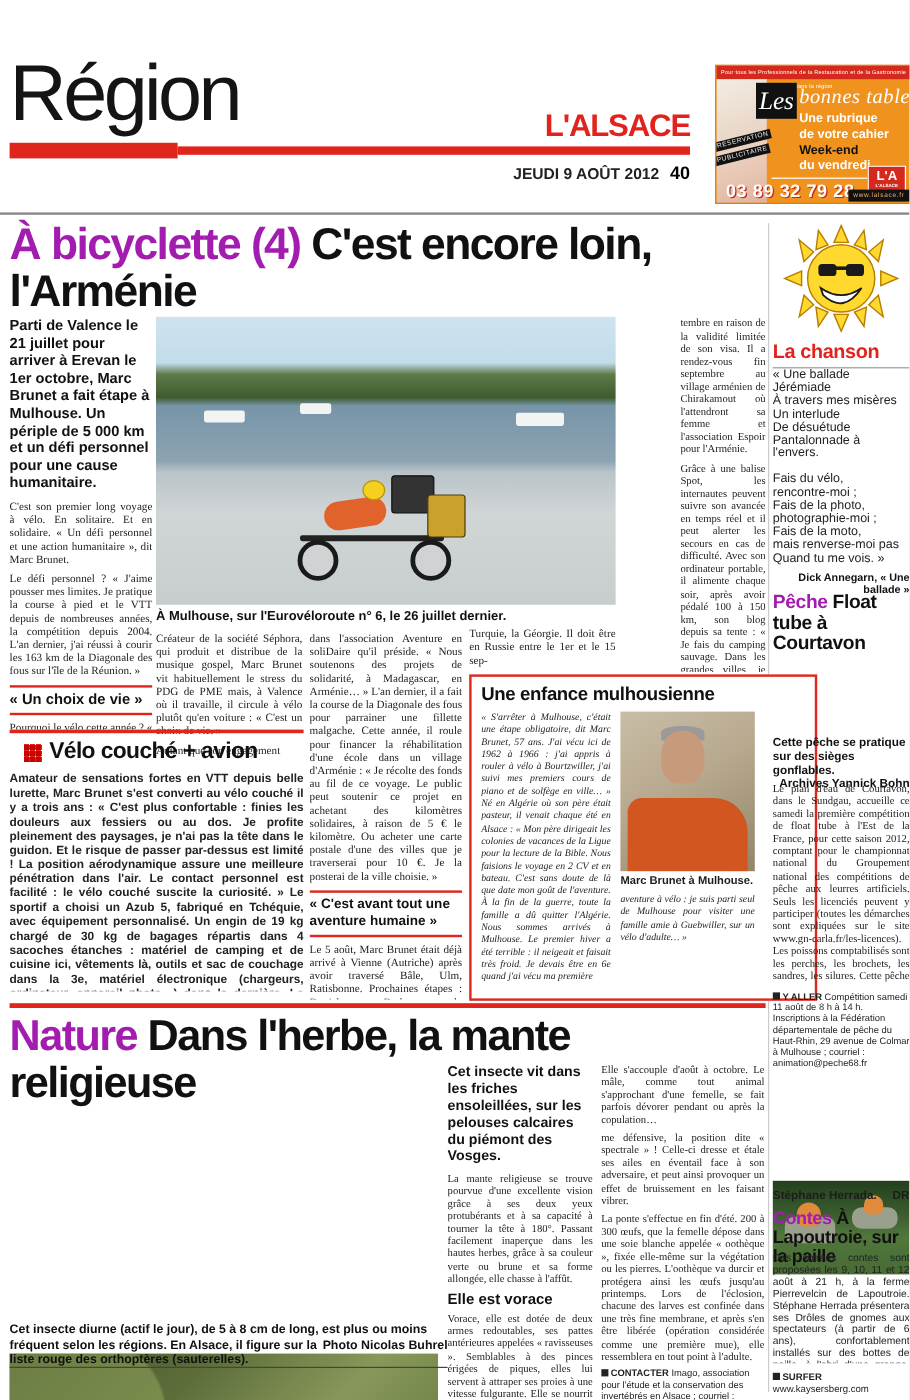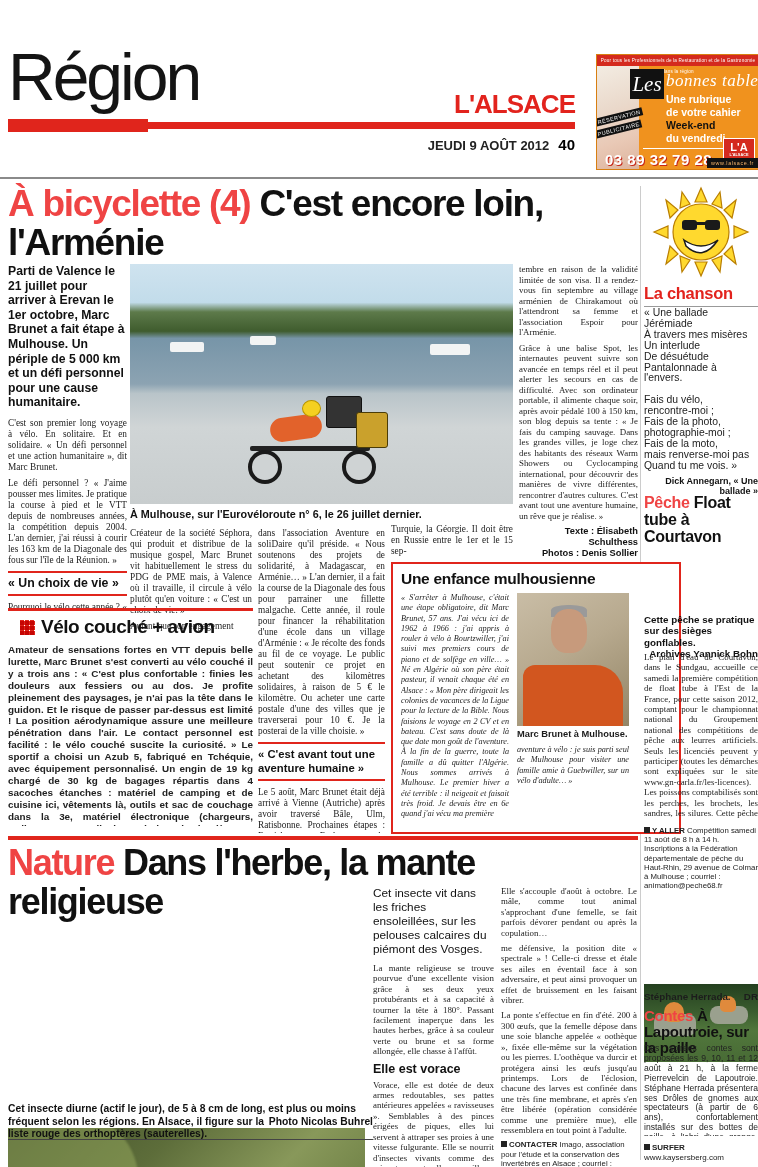--- a/index.html
+++ b/index.html
@@ -2,21 +2,21 @@
 <html><head>
 <meta charset="utf-8">
 <style>
   html,body{margin:0;padding:0;background:#e8e8e8;}
   #page{position:relative;width:758px;height:1167px;background:#fff;margin:0 auto;overflow:hidden;
         font-family:"Liberation Sans",sans-serif;color:#1c1c1c;}
   .abs{position:absolute;}
   .serif{font-family:"Liberation Serif",serif;font-size:9.3px;line-height:11px;text-align:justify;color:#1c1c1c;}
   .serif p{margin:0 0 5px 0;}
   .prelines{white-space:pre-line;}
-  .red{color:#ef4444;}
+  .red{color:#a21caf;}
   .ovh{overflow:hidden;}
 
   
   .section-title{font-size:66px;line-height:1;letter-spacing:-3px;color:#141414;font-weight:500;}
   .bar-thick{background:#e0251c;}
   .logo-alsace{font-size:26px;font-weight:bold;color:#e2231d;letter-spacing:-1px;text-align:right;}
   .dateline{font-size:13px;font-weight:bold;color:#222;text-align:right;}
   .dateline .pageno{font-size:15px;margin-left:9px;color:#000;}
   .hrule{background:#8a8a8a;}
 
@@ -85,21 +85,21 @@
   .lyrics{font-size:10.4px;line-height:10.9px;color:#222;}
   .lyrics-credit{font-size:9px;font-weight:bold;text-align:right;color:#111;}
   .sb-head2{font-size:16px;line-height:17px;font-weight:800;letter-spacing:-.3px;color:#111;}
   .sb-cap{font-weight:bold;font-size:9.8px;line-height:11.3px;color:#111;}
   .sb-cap .cr{display:block;text-align:right;}
   .sb-body-serif{font-family:"Liberation Serif",serif;font-size:8.9px;line-height:10.4px;text-align:justify;}
   .sb-body-sans{font-size:8.6px;line-height:9.9px;text-align:justify;color:#222;}
   .caption-row{display:flex;justify-content:space-between;font-weight:bold;font-size:9.8px;}
 
   
-  .nat-intro{font-weight:normal;font-size:11.8px;line-height:14px;color:#111;margin-bottom:7px;text-align:left;}
+  .nat-intro{font-weight:bold;font-size:11.8px;line-height:14px;color:#111;margin-bottom:7px;text-align:left;}
   .nat-sub{font-weight:800;font-size:12.5px;margin:3px 0 4px 0;color:#111;text-align:left;}
   .nat-cap{font-weight:bold;font-size:10.3px;line-height:12.6px;color:#111;}
   .nat-cap .cr{float:right;}
 
   
   .photo{overflow:hidden;position:relative;}
   .pm{background:linear-gradient(180deg,#cfe3ef 0%,#c2dcea 16%,#5d7a4a 20%,#3f5c2e 28%,#7795a8 31%,
        #8ca3b2 50%,#b9c4c9 54%,#d0d5d6 68%,#c8cdce 100%);}
   .boat{position:absolute;background:#f2f4f4;border-radius:2px;}
   .pm-helmet{position:absolute;width:17px;height:15px;border-radius:50%;background:#f5d020;border:1px solid #b89400;}
@@ -175,21 +175,21 @@
     <div class="pm-wheel" style="left:118px;top:186px;"></div>
     <div class="pm-wheel" style="left:212px;top:186px;"></div>
     <div class="pm-bag dark" style="left:196px;top:132px;width:34px;height:30px;"></div>
     <div class="pm-bag" style="left:226px;top:148px;width:30px;height:34px;"></div>
     <div class="pm-body" style="left:140px;top:152px;"></div>
     <div class="pm-helmet" style="left:172px;top:136px;"></div>
   </div>
   <div class="abs photo-cap" style="left:130px;top:508px;width:383px;">À Mulhouse, sur l'Eurovéloroute n° 6, le 26 juillet dernier.</div>
 
   <div class="abs ovh" style="left:519px;top:264px;width:119px;height:296px;">
-    <div class="serif" style="font-size:8.9px;line-height:10.5px;">
+    <div class="serif" style="font-size:8.9px;line-height:10.5px;margin-left:48px;">
       <p>tembre en raison de la validité limitée de son visa. Il a rendez-vous fin septembre au village arménien de Chirakamout où l'attendront sa femme et l'association Espoir pour l'Arménie.</p>
       <p>Grâce à une balise Spot, les internautes peuvent suivre son avancée en temps réel et il peut alerter les secours en cas de difficulté. Avec son ordinateur portable, il alimente chaque soir, après avoir pédalé 100 à 150 km, son blog depuis sa tente : « Je fais du camping sauvage. Dans les grandes villes, je loge chez des habitants des réseaux Warm Showers ou Cyclocamping international, pour découvrir des manières de vivre différentes, rencontrer d'autres cultures. C'est avant tout une aventure humaine, un rêve que je réalise. »</p>
     </div>
     <div class="credits">
       <span>Texte : Élisabeth Schulthess</span><br>
       <span>Photos : Denis Sollier</span>
     </div>
 
   </div>
 

